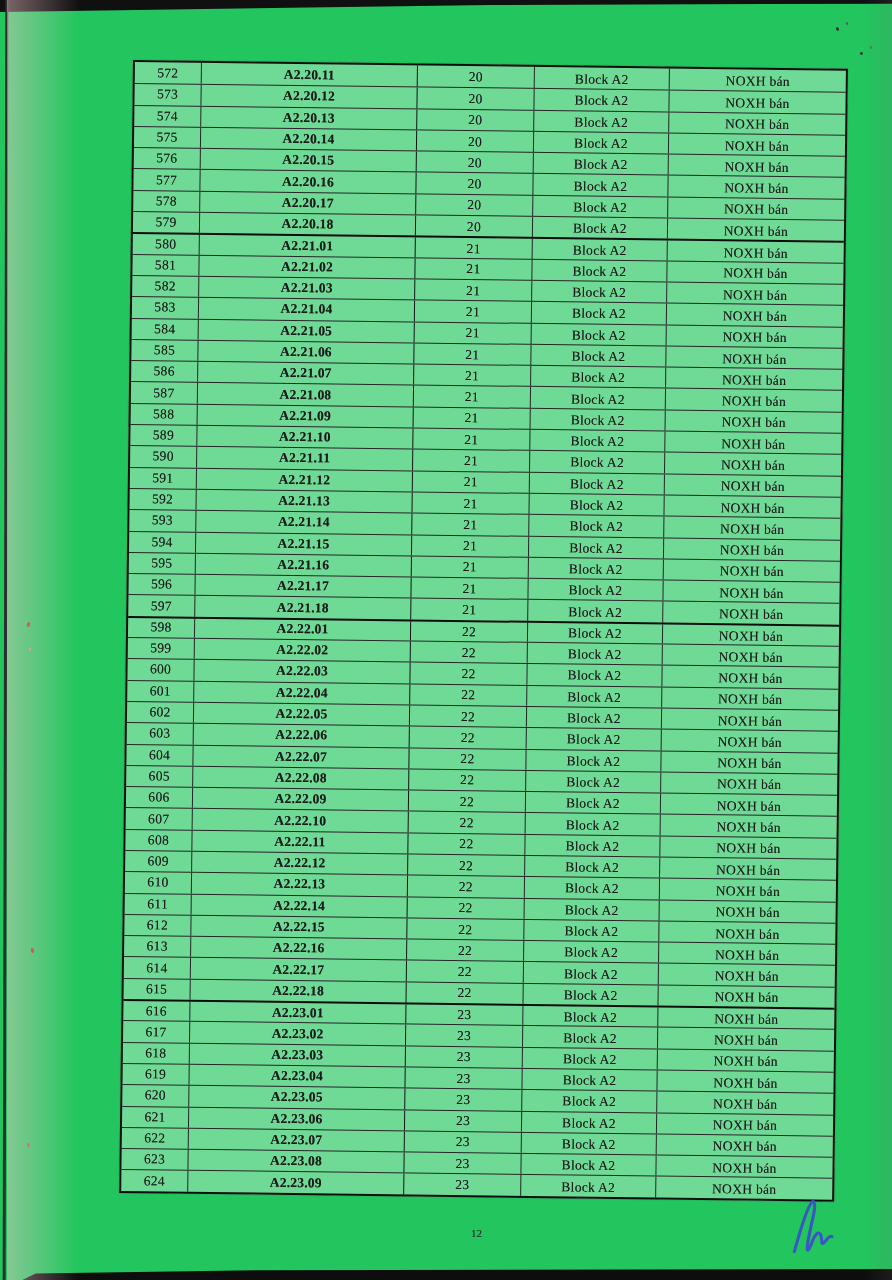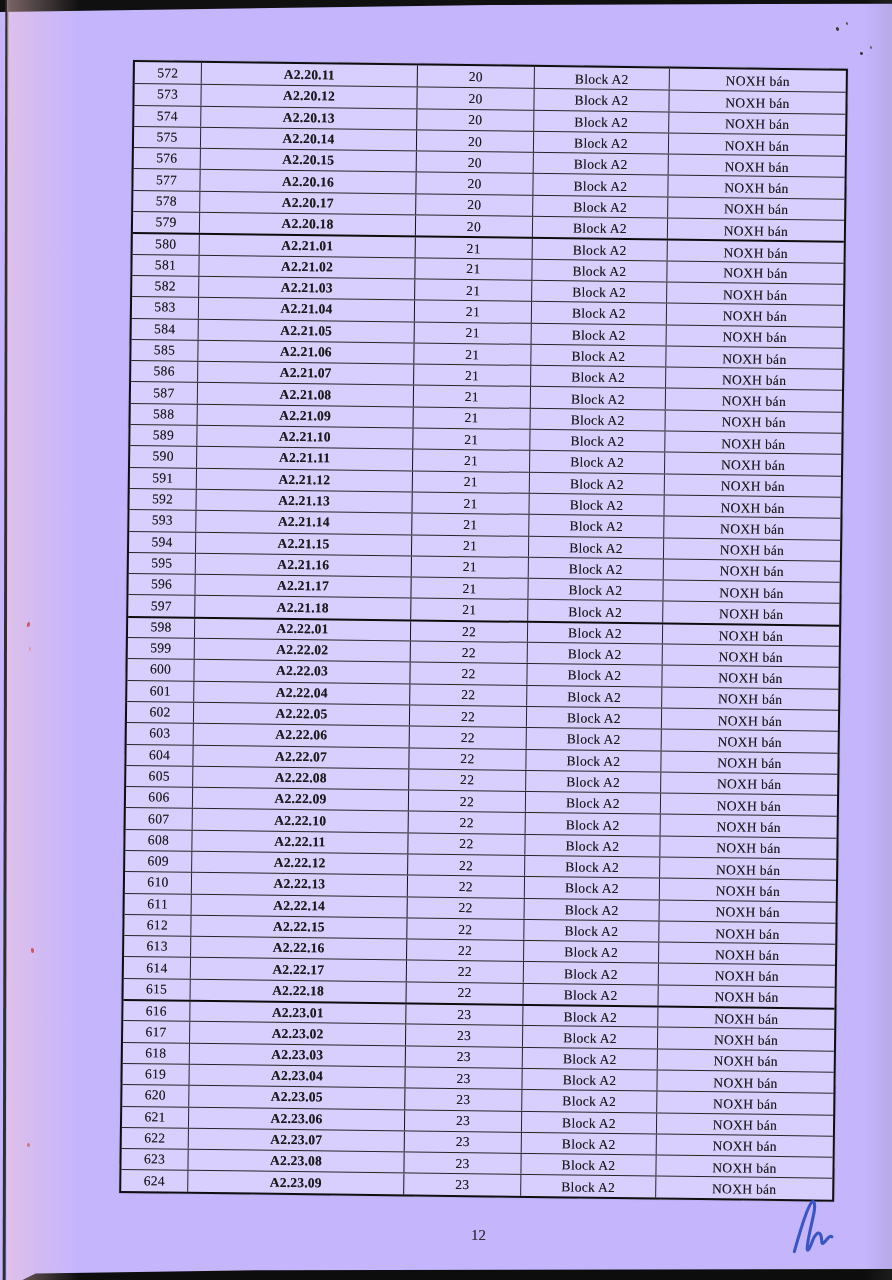--- a/index.html
+++ b/index.html
@@ -1,19 +1,19 @@
 <!DOCTYPE html>
 <html><head>
 <meta charset="utf-8">
 <style>
   html,body{margin:0;padding:0;}
   #page{
     position:relative;
     width:892px;height:1280px;
-    background:#c4b5fd;
+    background:#22c55e;
     overflow:hidden;
     font-family:"Liberation Serif", serif;
   }
   
   .scan-top{
     position:absolute;top:0;left:0;width:892px;height:13px;
     background:#101010;
     clip-path:polygon(0% 0%,100% 0%,100% 28%,55% 38%,0% 92%);
   }
   .scan-bottom{
@@ -70,21 +70,21 @@
     box-sizing:border-box;
   }
   .td.c2{font-weight:bold;border-left:1.1px solid #262626;letter-spacing:0.2px;}
   .td.c3{border-left:1.9px solid #141414;padding-top:1px;}
   .td.c4{border-left:1.1px solid #262626;padding-top:2px;}
   .td.c5{border-left:1.1px solid #262626;padding-top:3px;}
 
   
   .page-number{
     position:absolute;left:471px;top:1227px;
-    font-size:15px;color:#2d2d2d;
+    font-size:11px;color:#2d2d2d;
     text-shadow:0 0 0.5px rgba(45,45,45,0.5);
     text-align:center;
   }
   .signature{position:absolute;left:786px;top:1194px;width:64px;height:72px;}
 </style>
 </head>
 <body>
 
 <div id="page">
 

